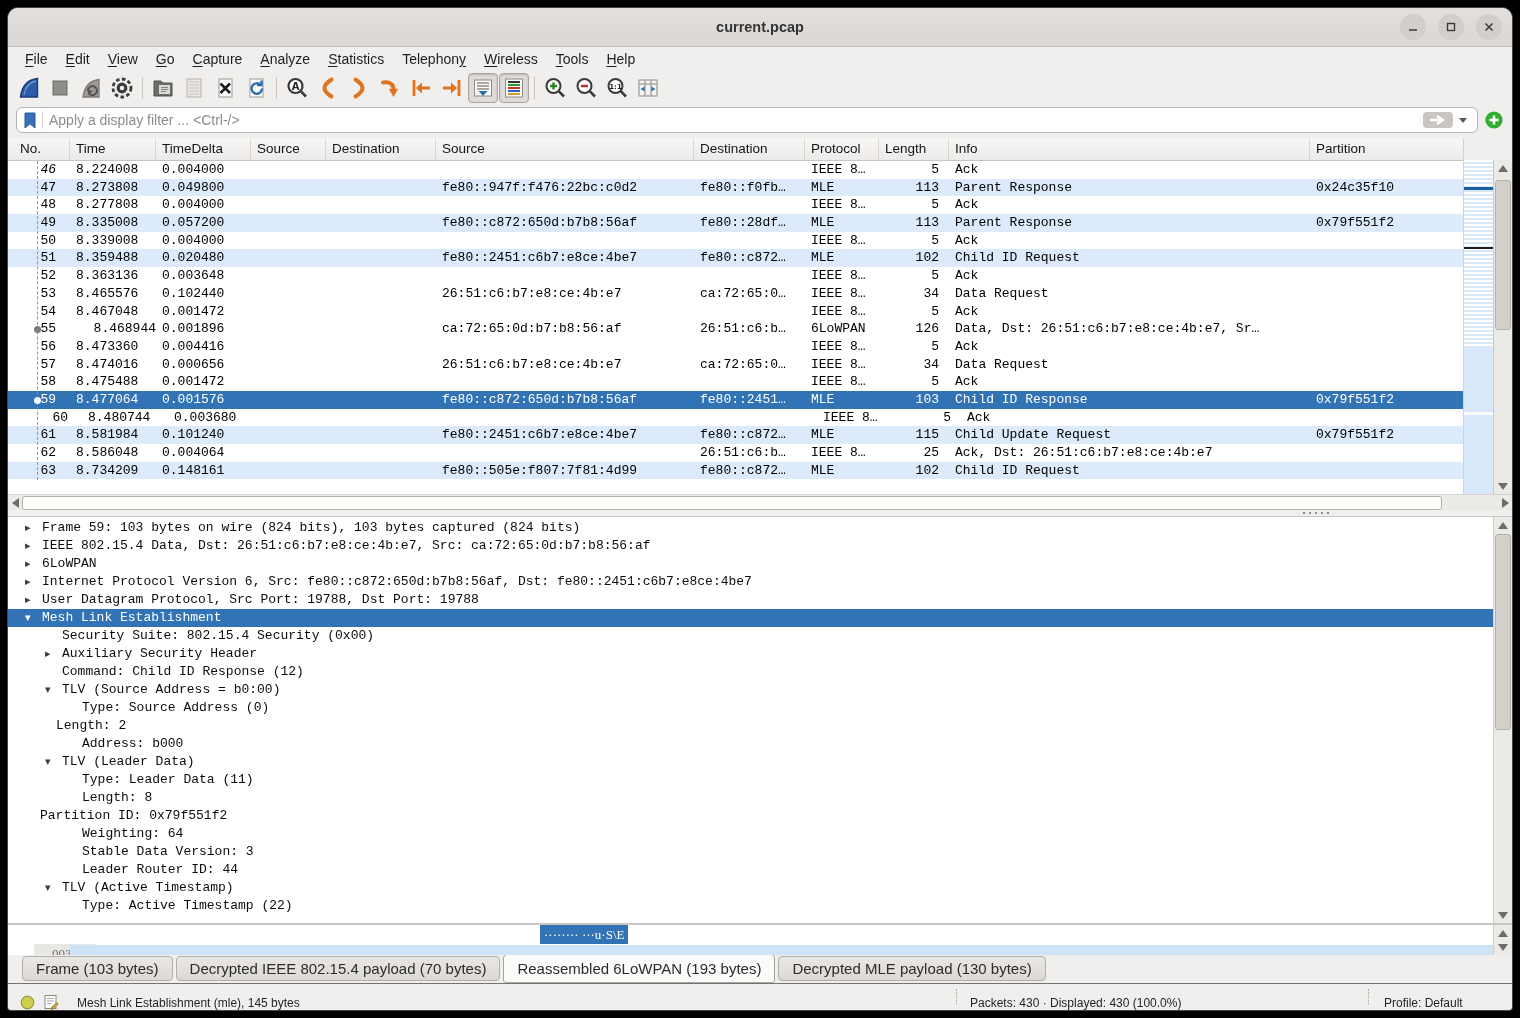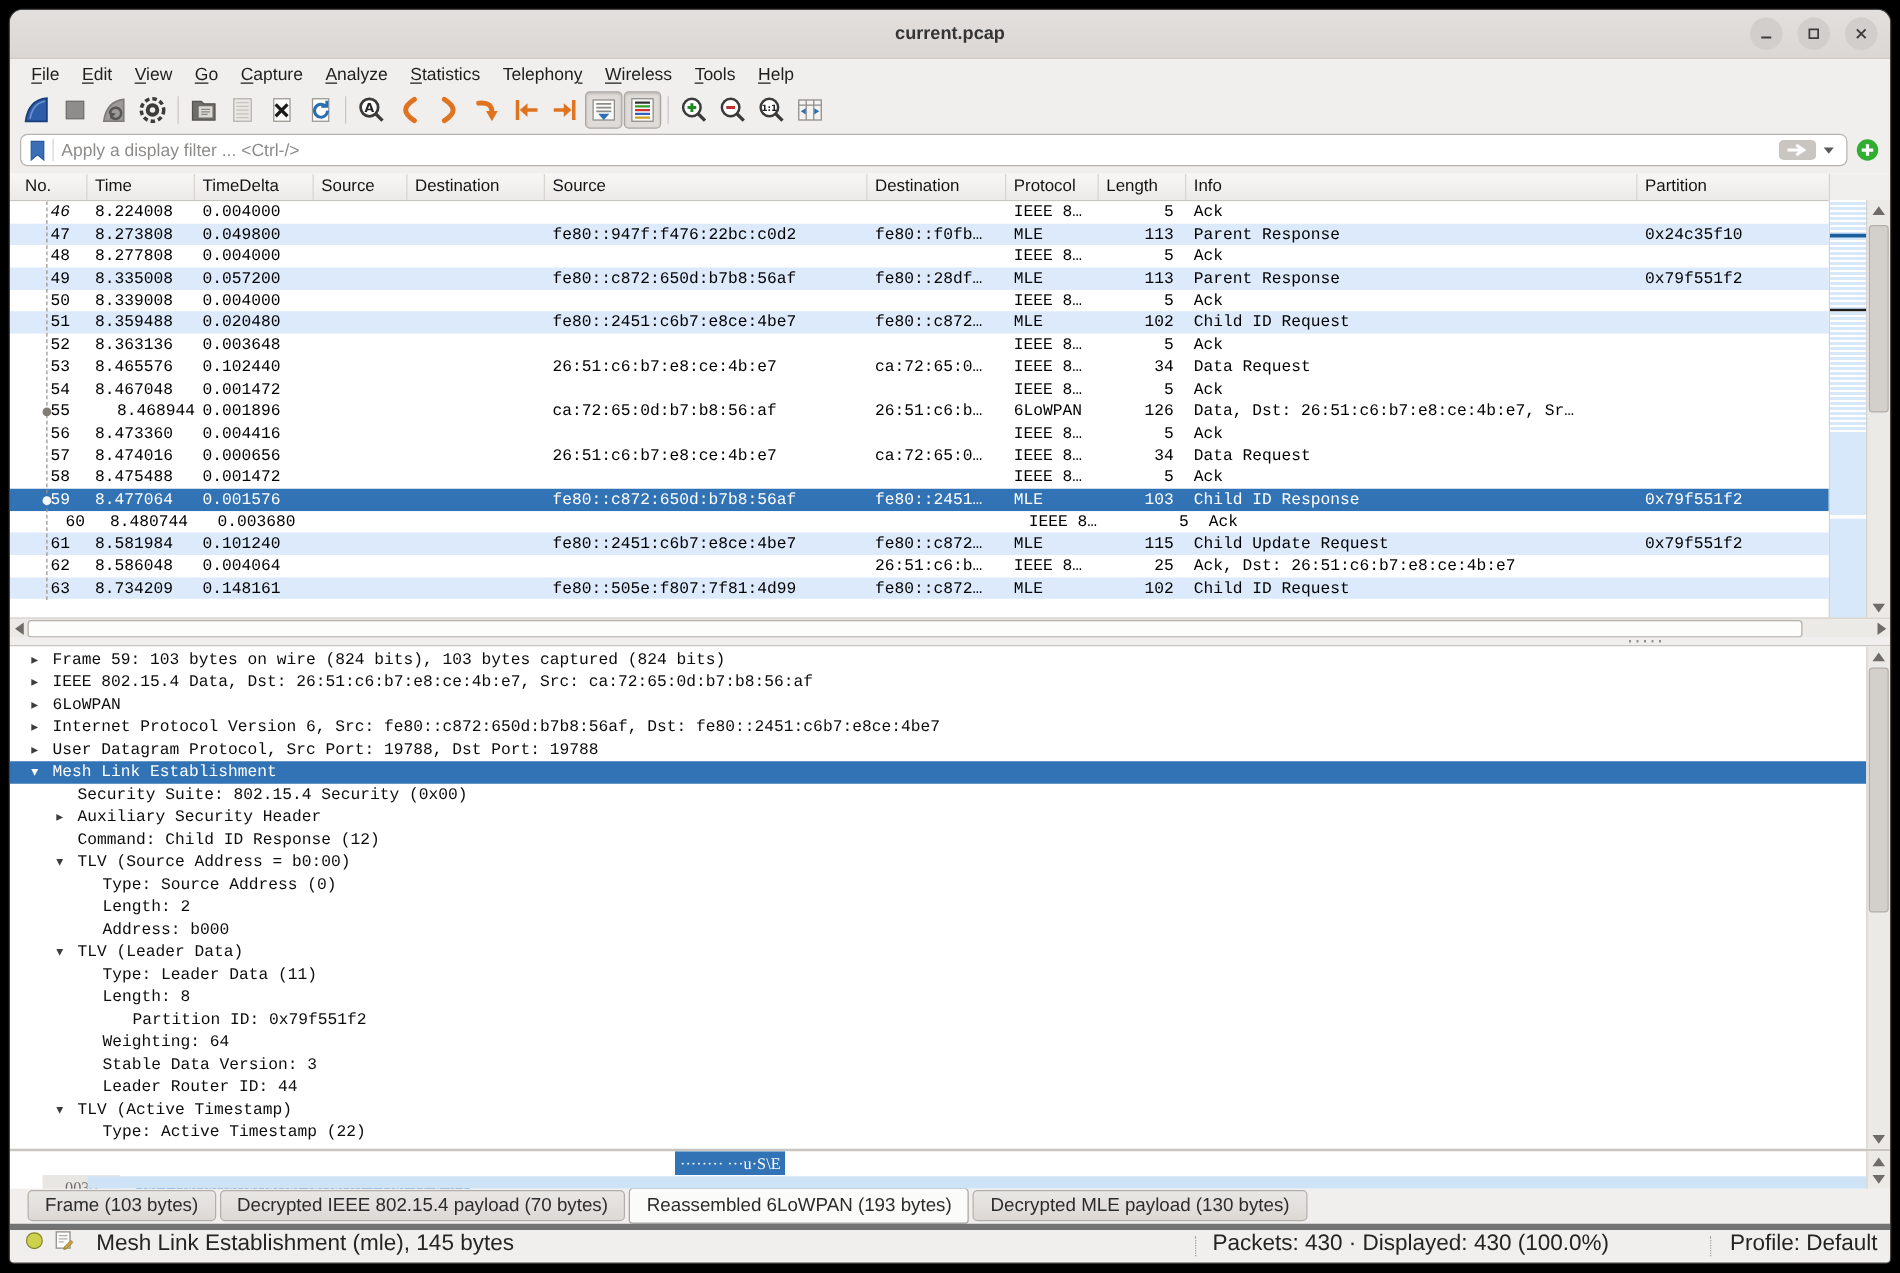--- a/index.html
+++ b/index.html
@@ -97,22 +97,22 @@
   .hexbytes{margin-left:13px;background:#3173b5;color:#fff;padding:0 4px;}
   .hexascii{position:absolute;left:532px;top:0;background:#3173b5;color:#fff;padding:0 4px;}
   .hexrow2{position:absolute;left:62px;right:0;top:20px;height:10px;background:#cfe3f6;}
   .hexscroll{width:18px;background:#eceae7;position:relative;border-left:1px solid #d5d2ce;}
   
   .tabbar{height:28px;display:flex;align-items:flex-end;padding-left:14px;gap:3px;flex:none;background:#f1efee;}
   .tab{height:23px;display:flex;align-items:center;padding:0 13px;background:linear-gradient(#e9e7e4,#dcd9d5);
        border:1px solid #b2aeaa;border-radius:4px;font-size:15px;color:#2c2c2c;margin-bottom:2px;}
   .tab.active{background:#fbfbfa;height:27px;margin-bottom:0;border-radius:4px 4px 3px 3px;border-color:#a8a4a0;}
   
-  .statusbar{height:26px;border-top:5px solid #737373;display:flex;align-items:flex-start;position:relative;
-             font-size:18px;color:#242424;flex:none;}
+  .statusbar{height:26px;border-top:1px solid #737373;display:flex;align-items:flex-end;position:relative;
+             font-size:12px;color:#242424;flex:none;}
   .sb-icons{display:flex;align-items:center;gap:8px;padding:0 10px 0 12px;}
   .sb-left{padding-left:8px;}
   .sb-mid{position:absolute;left:962px;}
   .sb-right{position:absolute;left:1376px;}
   .sb-sep{position:absolute;top:5px;height:16px;border-left:1px dotted #a5a29e;}
   .grip{position:absolute;right:3px;bottom:3px;width:10px;height:10px;
         background-image:radial-gradient(circle,#989document 590 1px,transparent 1.2px);}
 </style>
 </head>
 <body>
@@ -614,26 +614,26 @@
         <div class="dline" style="padding-left: 34px;"><span class="exp" style="left: 17px;">▸</span><span>IEEE 802.15.4 Data, Dst: 26:51:c6:b7:e8:ce:4b:e7, Src: ca:72:65:0d:b7:b8:56:af</span></div>
         <div class="dline" style="padding-left: 34px;"><span class="exp" style="left: 17px;">▸</span><span>6LoWPAN</span></div>
         <div class="dline" style="padding-left: 34px;"><span class="exp" style="left: 17px;">▸</span><span>Internet Protocol Version 6, Src: fe80::c872:650d:b7b8:56af, Dst: fe80::2451:c6b7:e8ce:4be7</span></div>
         <div class="dline" style="padding-left: 34px;"><span class="exp" style="left: 17px;">▸</span><span>User Datagram Protocol, Src Port: 19788, Dst Port: 19788</span></div>
         <div class="dline sel" style="padding-left: 34px;"><span class="exp" style="left: 17px;">▾</span><span>Mesh Link Establishment</span></div>
         <div class="dline" style="padding-left: 54px;"><span>Security Suite: 802.15.4 Security (0x00)</span></div>
         <div class="dline" style="padding-left: 54px;"><span class="exp" style="left: 37px;">▸</span><span>Auxiliary Security Header</span></div>
         <div class="dline" style="padding-left: 54px;"><span>Command: Child ID Response (12)</span></div>
         <div class="dline" style="padding-left: 54px;"><span class="exp" style="left: 37px;">▾</span><span>TLV (Source Address = b0:00)</span></div>
         <div class="dline" style="padding-left: 74px;"><span>Type: Source Address (0)</span></div>
-        <div class="dline" style="padding-left: 74px;"><span>Length: 2</span></div>
+        <div class="dline" style="padding-left: 48px;"><span>Length: 2</span></div>
         <div class="dline" style="padding-left: 74px;"><span>Address: b000</span></div>
         <div class="dline" style="padding-left: 54px;"><span class="exp" style="left: 37px;">▾</span><span>TLV (Leader Data)</span></div>
         <div class="dline" style="padding-left: 74px;"><span>Type: Leader Data (11)</span></div>
         <div class="dline" style="padding-left: 74px;"><span>Length: 8</span></div>
-        <div class="dline" style="padding-left: 98px;"><span>Partition ID: 0x79f551f2</span></div>
+        <div class="dline" style="padding-left: 32px;"><span>Partition ID: 0x79f551f2</span></div>
         <div class="dline" style="padding-left: 74px;"><span>Weighting: 64</span></div>
         <div class="dline" style="padding-left: 74px;"><span>Stable Data Version: 3</span></div>
         <div class="dline" style="padding-left: 74px;"><span>Leader Router ID: 44</span></div>
         <div class="dline" style="padding-left: 54px;"><span class="exp" style="left: 37px;">▾</span><span>TLV (Active Timestamp)</span></div>
         <div class="dline" style="padding-left: 74px;"><span>Type: Active Timestamp (22)</span></div>
       </div>
     <div class="dvscroll">
       <div class="vs-up">
           <span class="tri-up"></span>
         </div>

